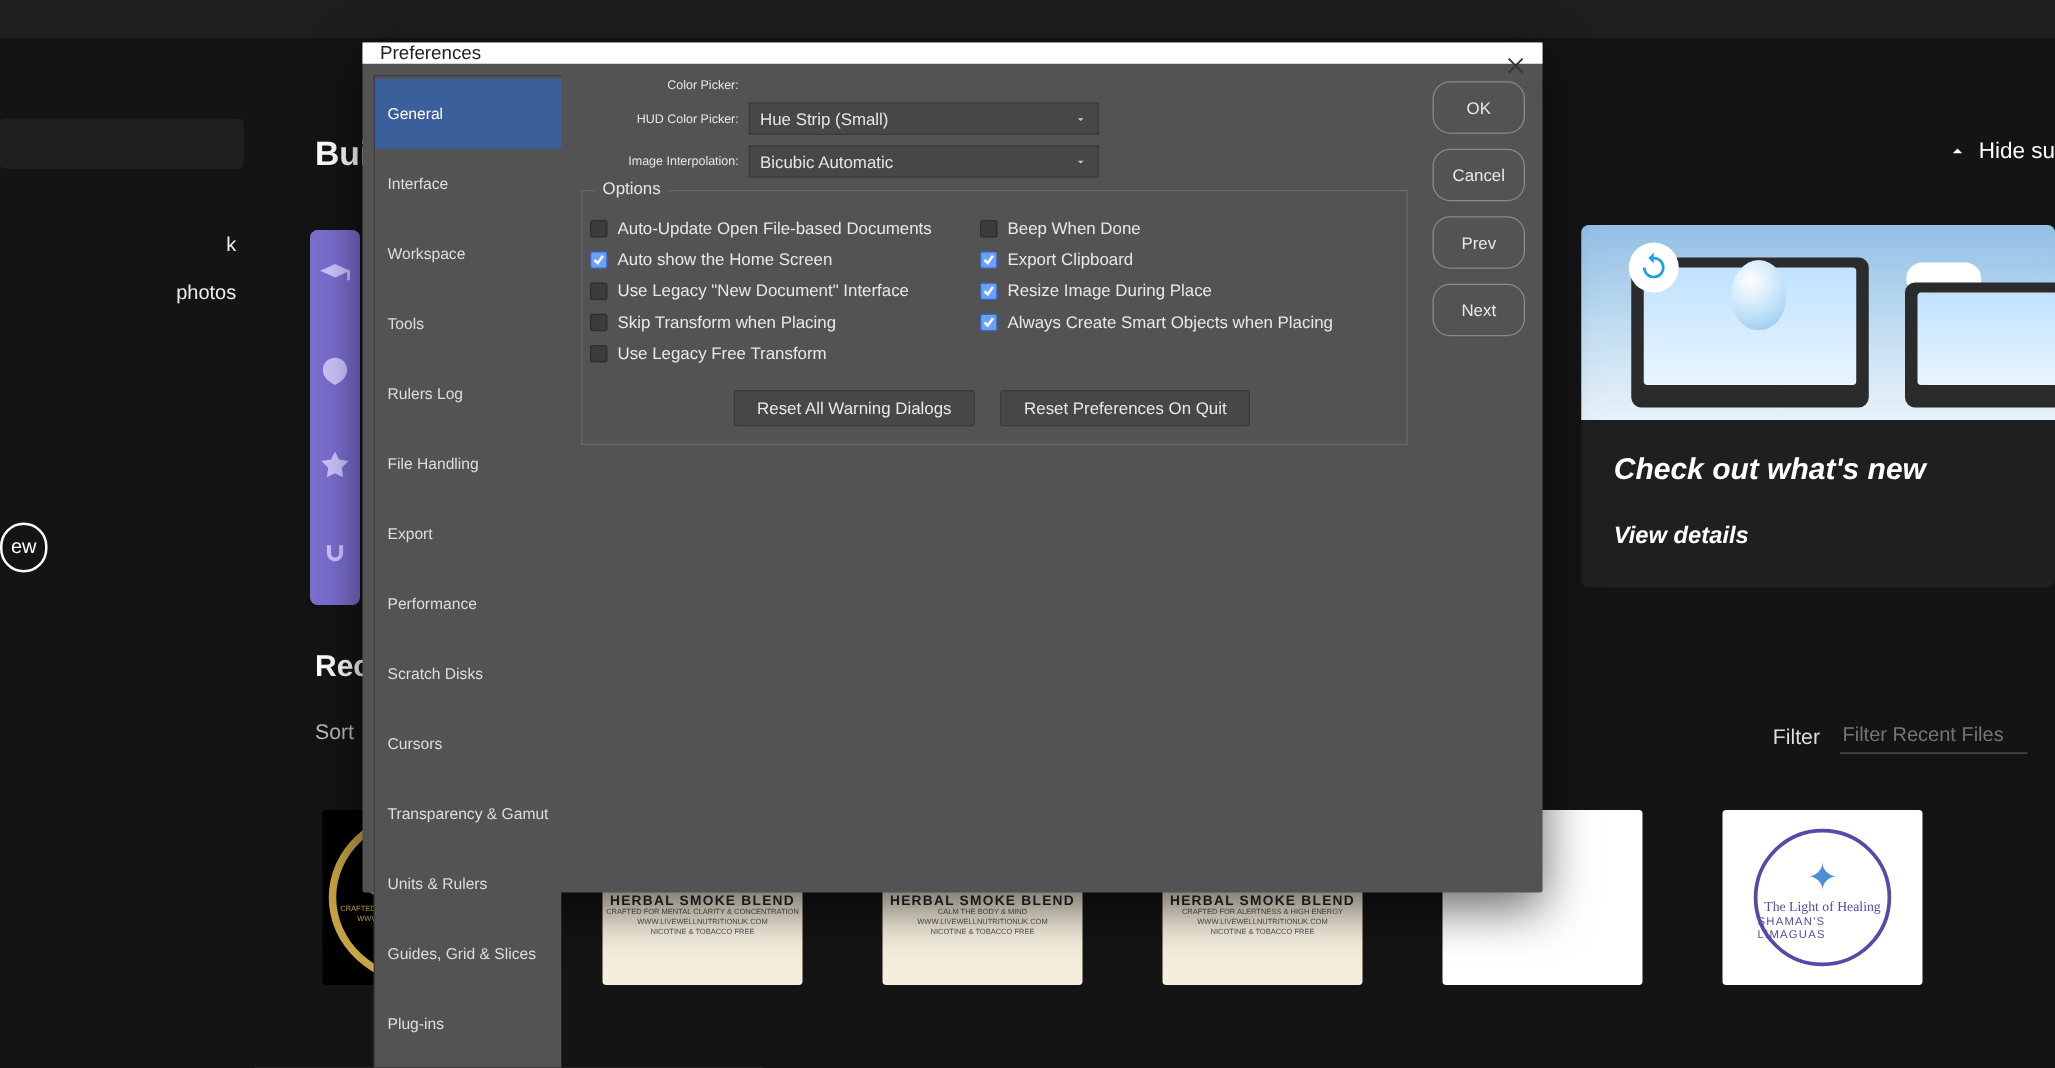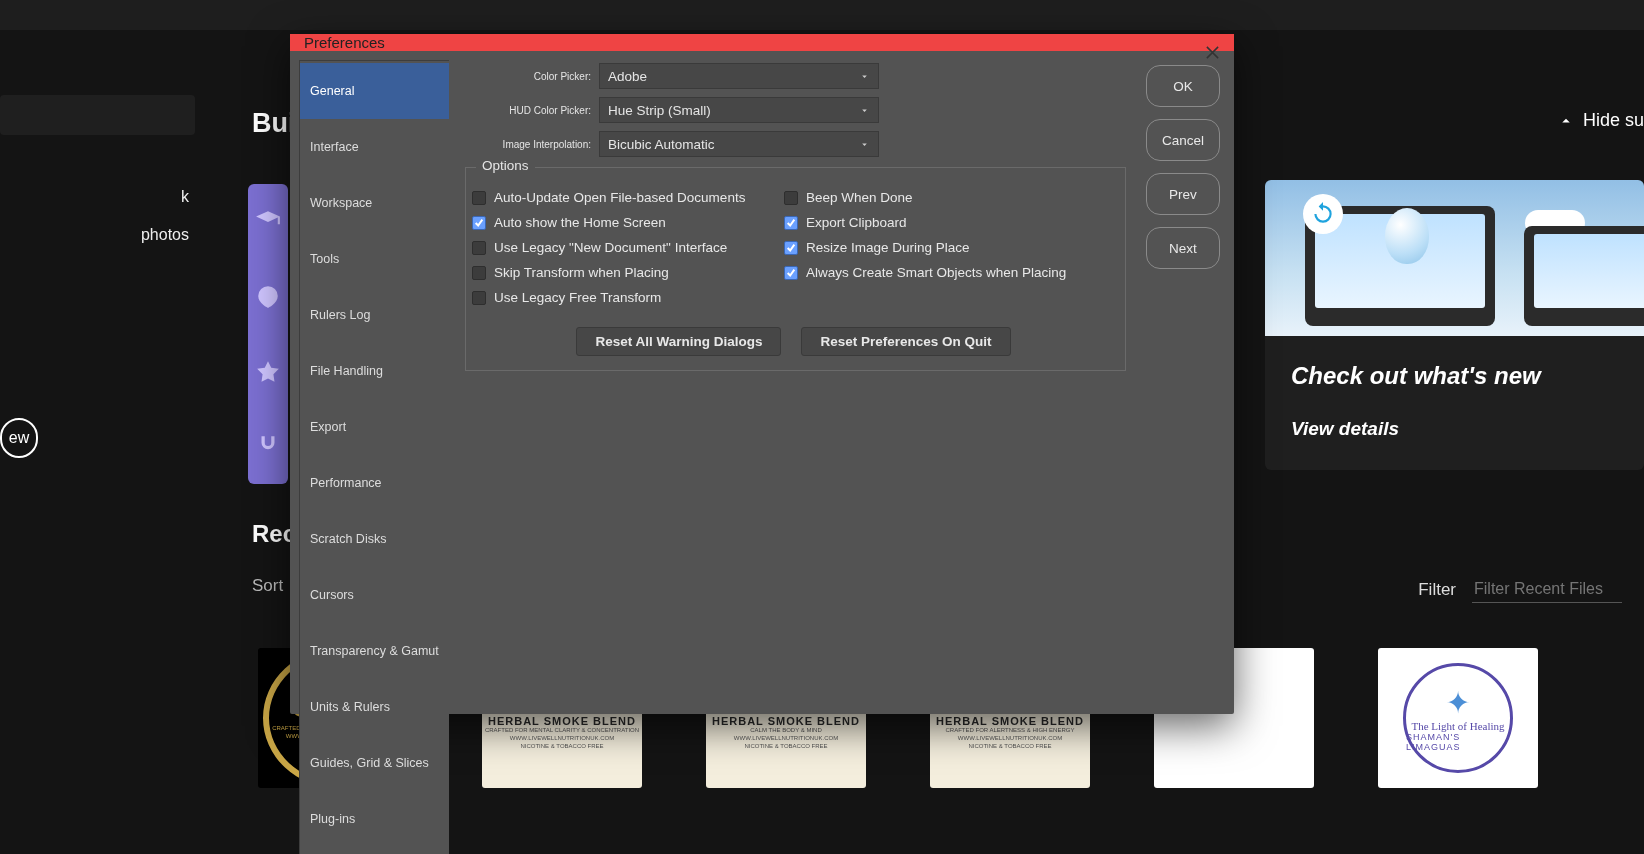--- a/index.html
+++ b/index.html
@@ -57,21 +57,21 @@
   .thumb.cream .sm{color:#555;font-size:6px;}
   .thumb.label{background:#fff;}
   .thumb.healing{background:#fff;}
   .thumb.healing .circle{width:110px;height:110px;border:3px solid #5649a8;border-radius:50%;display:flex;flex-direction:column;align-items:center;justify-content:center;}
   .thumb.healing .hands{color:#4c8fd6;font-size:30px;}
   .thumb.healing .t1{font-family:cursive;font-size:11px;color:#5649a8;}
   .thumb.healing .t2{font-size:9px;color:#5649a8;font-weight:400;letter-spacing:1px;}
 
   
   .dialog { position: absolute; left: 290px; top: 34px; width: 944px; height: 680px; background: #535353; box-shadow: 0 12px 40px rgba(0,0,0,.6); border-radius: 2px; display:flex; flex-direction:column;}
-  .dlg-title { height: 36px; background: #ef4444; color: #222; font-size: 15px; display: flex; align-items: center; padding: 0 14px; position: relative; }
+  .dlg-title { height: 36px; background: #ffffff; color: #222; font-size: 15px; display: flex; align-items: center; padding: 0 14px; position: relative; }
   .dlg-close { position: absolute; right: 10px; top: 6px; width: 24px; height: 24px; display:flex;align-items:center;justify-content:center; cursor:pointer;}
   .dlg-close svg { width: 15px; height: 15px; stroke: #333; stroke-width: 1.6; fill:none;}
   .dlg-body { flex: 1; display: flex; }
 
   .sidebar { width: 150px; background: #535353; border:1px solid #3d3d3d; border-right:none; margin:9px 0 9px 9px; padding-top:2px;}
   .sidebar-item { font-size: 12.5px; color: #ddd; padding: 21px 10px; cursor: pointer; white-space:nowrap;}
   .sidebar-item.selected { background: #3a5f9a; color: #fff; }
 
   .panel { flex: 1; padding: 12px 10px 12px 12px; position: relative; }
   .form-row { display: flex; align-items: center; margin-bottom: 8px; }
@@ -80,21 +80,21 @@
   .dropdown svg{width:11px;height:11px;fill:#ccc;}
 
   .fieldset { border: 1px solid #6a6a6a; margin: 10px 4px 0 4px; padding: 22px 10px 14px 6px; position: relative; }
   .fieldset .legend { position: absolute; top: -10px; left: 10px; background: #535353; padding: 0 6px; font-size: 13.5px; color: #e5e5e5; }
   .opts-grid { display: grid; grid-template-columns: 300px 300px; column-gap: 12px; row-gap: 10px; }
   .chk { display: flex; align-items: center; gap: 8px; font-size: 13.5px; color: #e8e8e8; cursor:pointer;}
   .chk .box { width: 14px; height: 14px; border: 1px solid #2e2e2e; background: #3c3c3c; border-radius: 2px; display:flex;align-items:center;justify-content:center;}
   .chk.checked .box { background: #6aa0ff; border-color:#3a67b5;}
   .chk.checked .box svg{width:10px;height:10px;stroke:#fff;stroke-width:2.4;fill:none;}
 
-  .btn-row { display:flex; gap:20px; justify-content:center; margin-top:22px;font-weight:bold;}
+  .btn-row { display:flex; gap:20px; justify-content:center; margin-top:22px;}
   .btn2 { background:#474747; border:1px solid #3a3a3a; color:#e8e8e8; font-size:13.5px; padding:6px 18px; border-radius:3px; cursor:pointer;}
 
   .right-btns { width: 94px; padding: 14px 14px 0 6px; display:flex; flex-direction:column; gap:12px;}
   .rbtn { height: 42px; border: 1px solid #8a8a8a; border-radius: 14px; background: transparent; color: #e8e8e8; font-size: 13.5px; display:flex; align-items:center; justify-content:center; cursor:pointer;}
 </style>
 </head>
 <body>
 
 <div class="topbar"></div>
 <div class="bg-content"></div>
@@ -229,26 +229,20 @@
         <div class="sidebar-item">Guides, Grid &amp; Slices</div>
         <div class="sidebar-item">Plug-ins</div>
         <div class="sidebar-item">Type</div>
         <div class="sidebar-item">3D</div>
         <div class="sidebar-item">Technology Previews</div>
       </div>
 
     <div class="panel">
       <div class="form-row">
         <label>Color Picker:</label>
-        <div class="dropdown">
-          <span>Adobe</span>
-          <svg viewBox="0 0 24 24">
-              <path d="M7 10l5 5 5-5z"></path>
-            </svg>
-        </div>
       </div>
       <div class="form-row">
         <label>HUD Color Picker:</label>
         <div class="dropdown">
           <span>Hue Strip (Small)</span>
           <svg viewBox="0 0 24 24">
               <path d="M7 10l5 5 5-5z"></path>
             </svg>
         </div>
       </div>

